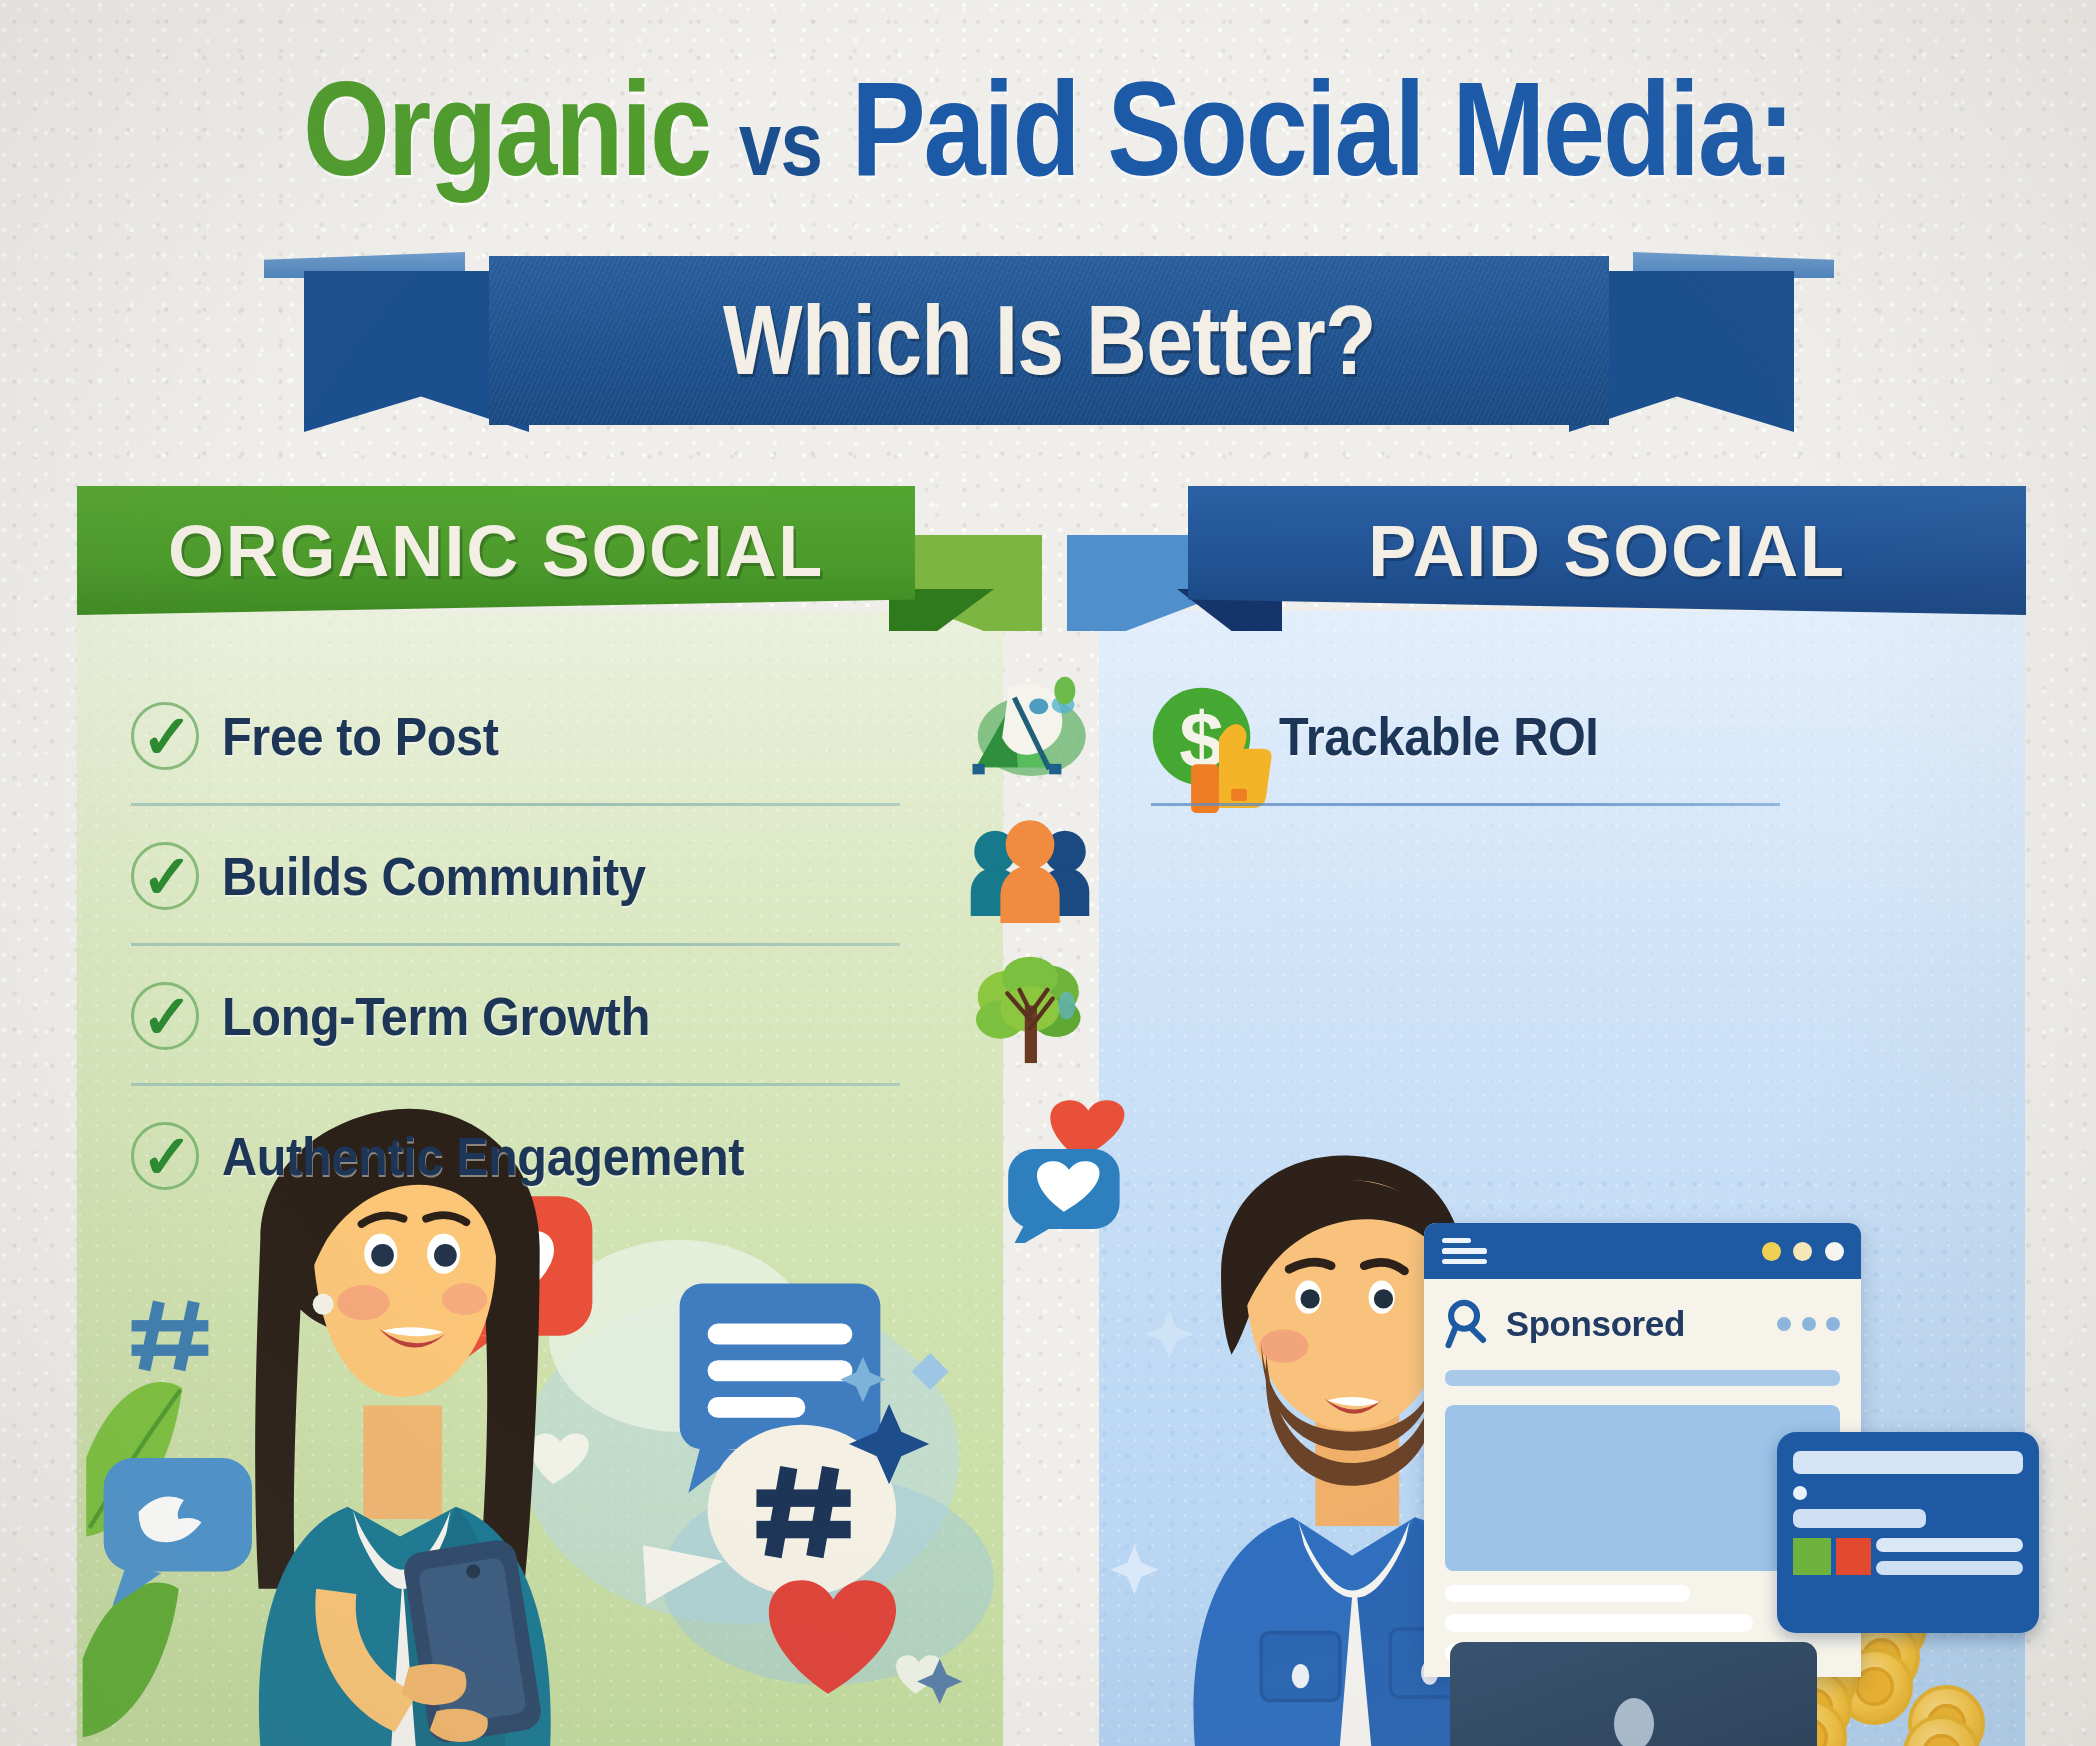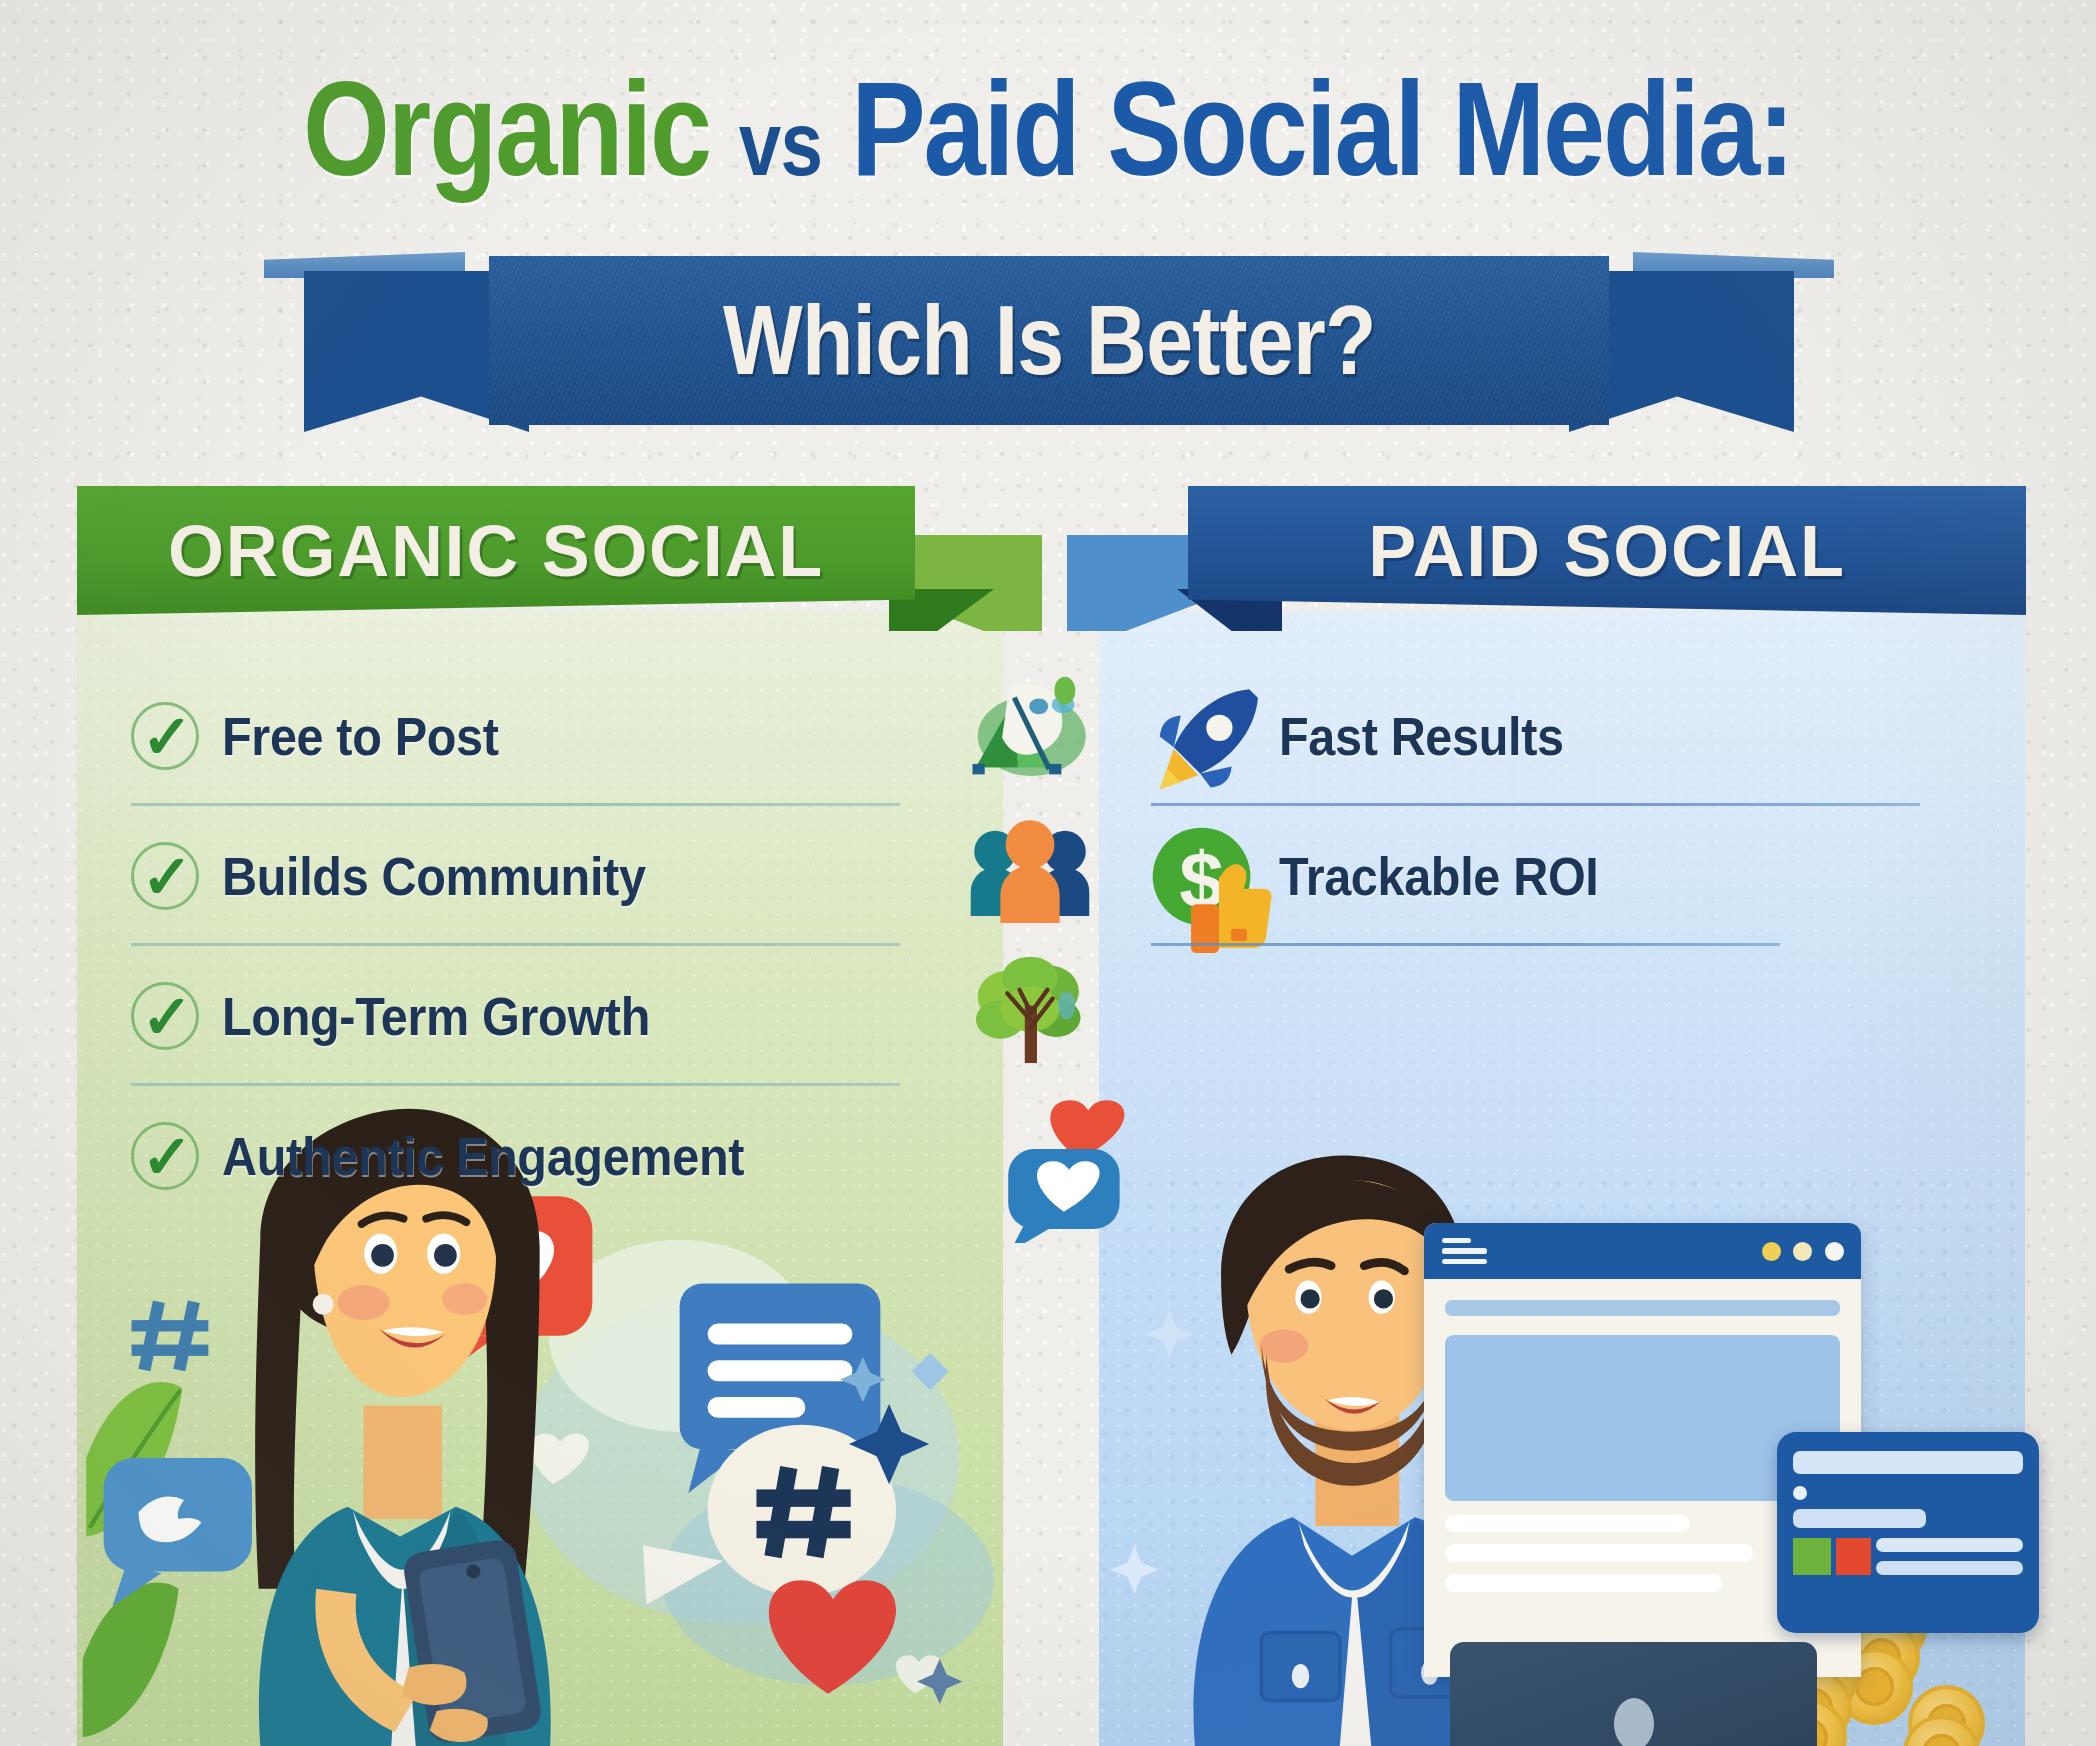--- a/index.html
+++ b/index.html
@@ -452,20 +452,33 @@
     <span id="sponsored-hamburger">
         <i></i>
         <i></i>
         <i></i>
       </span>
     <span class="tb-dots">
       <span style="background:#f0cf55"></span>
       <span style="background:#f5e7b8"></span>
       <span style="background:#f7f5ef"></span>
     </span>
+  </div>
+  <div id="sponsored-row">
+    <svg width="45" height="51" viewBox="0 0 52 58">
+      <circle cx="22" cy="20" r="15" fill="none" stroke="#1d5aa2" stroke-width="7"></circle>
+      <path d="M12 34 L4 54" stroke="#1d5aa2" stroke-width="7" stroke-linecap="round"></path>
+      <path d="M30 34 L44 48" stroke="#1d5aa2" stroke-width="7" stroke-linecap="round"></path>
+    </svg>
+    <span id="sponsored-label">Sponsored</span>
+    <span id="sponsored-menu">
+        <span></span>
+        <span></span>
+        <span></span>
+      </span>
   </div>
   <div class="sk-bar" style="margin:21px 21px 0 21px;height:15.7px"></div>
   <div style="margin:19px 21px 0 21px;height:166px;background:#9dc3e9;border-radius:8.7px"></div>
   <div style="padding:0 21px">
     <div style="margin-top:14px;height:17.5px;width:62%;background:#fff;border-radius:8.7px"></div>
     <div style="margin-top:12.2px;height:17.5px;width:78%;background:#fff;border-radius:8.7px"></div>
     <div style="margin-top:12.2px;height:17.5px;width:70%;background:#fff;border-radius:8.7px"></div>
   </div>
 </div>
 
@@ -583,34 +596,20 @@
         <path d="M34 146 L16 180 L64 152 Z" fill="#2d7fbd"></path>
         <path d="M78 134 C36 104 42 76 66 76 C78 76 84 86 84 86 C84 86 90 76 102 76 C126 76 130 104 78 134 Z" fill="#fff"></path>
       </svg>
     </span>
   </div>
 </div>
 
 <div class="list" id="list-paid">
 
 
-  <div class="row">
-    <span class="row-icon">
-      <svg width="114" height="114" viewBox="0 0 130 130">
-        <path d="M112 6 C72 10 40 40 26 72 L56 102 C88 88 118 56 122 16 Z" fill="#1f4f9e"></path>
-        <circle cx="78" cy="50" r="15" fill="#f4f3ec"></circle>
-        <path d="M26 72 L10 60 q2 -22 24 -24 Z" fill="#2a63b8"></path>
-        <path d="M56 102 L68 118 q22 -2 24 -24 Z" fill="#2a63b8"></path>
-        <path d="M26 74 L10 120 L54 104 Z" fill="#f2b72c"></path>
-        <path d="M18 96 L10 120 L34 112 Z" fill="#f5d04a"></path>
-      </svg>
-    </span>
-    <span class="row-label">Fast Results</span>
-    <span class="rule"></span>
-  </div>
 
 
   <div class="row">
     <span class="row-icon">
       <svg width="122" height="131" viewBox="0 0 140 150">
         <circle cx="58" cy="60" r="56" fill="#45a833"></circle>
         <text x="58" y="96" font-family="Liberation Sans, sans-serif" font-size="92" font-weight="bold" fill="#f4f3ea" text-anchor="middle">$</text>
         <path d="M78 62 q14 -22 26 -14 q10 8 2 26 h22 q12 0 10 12 l-6 44 q-2 12 -14 12 H78 Z" fill="#f4b428"></path>
         <rect x="46" y="92" width="32" height="56" rx="6" fill="#ef7d24"></rect>
         <rect x="92" y="120" width="18" height="14" rx="3" fill="#ef7d24"></rect>

